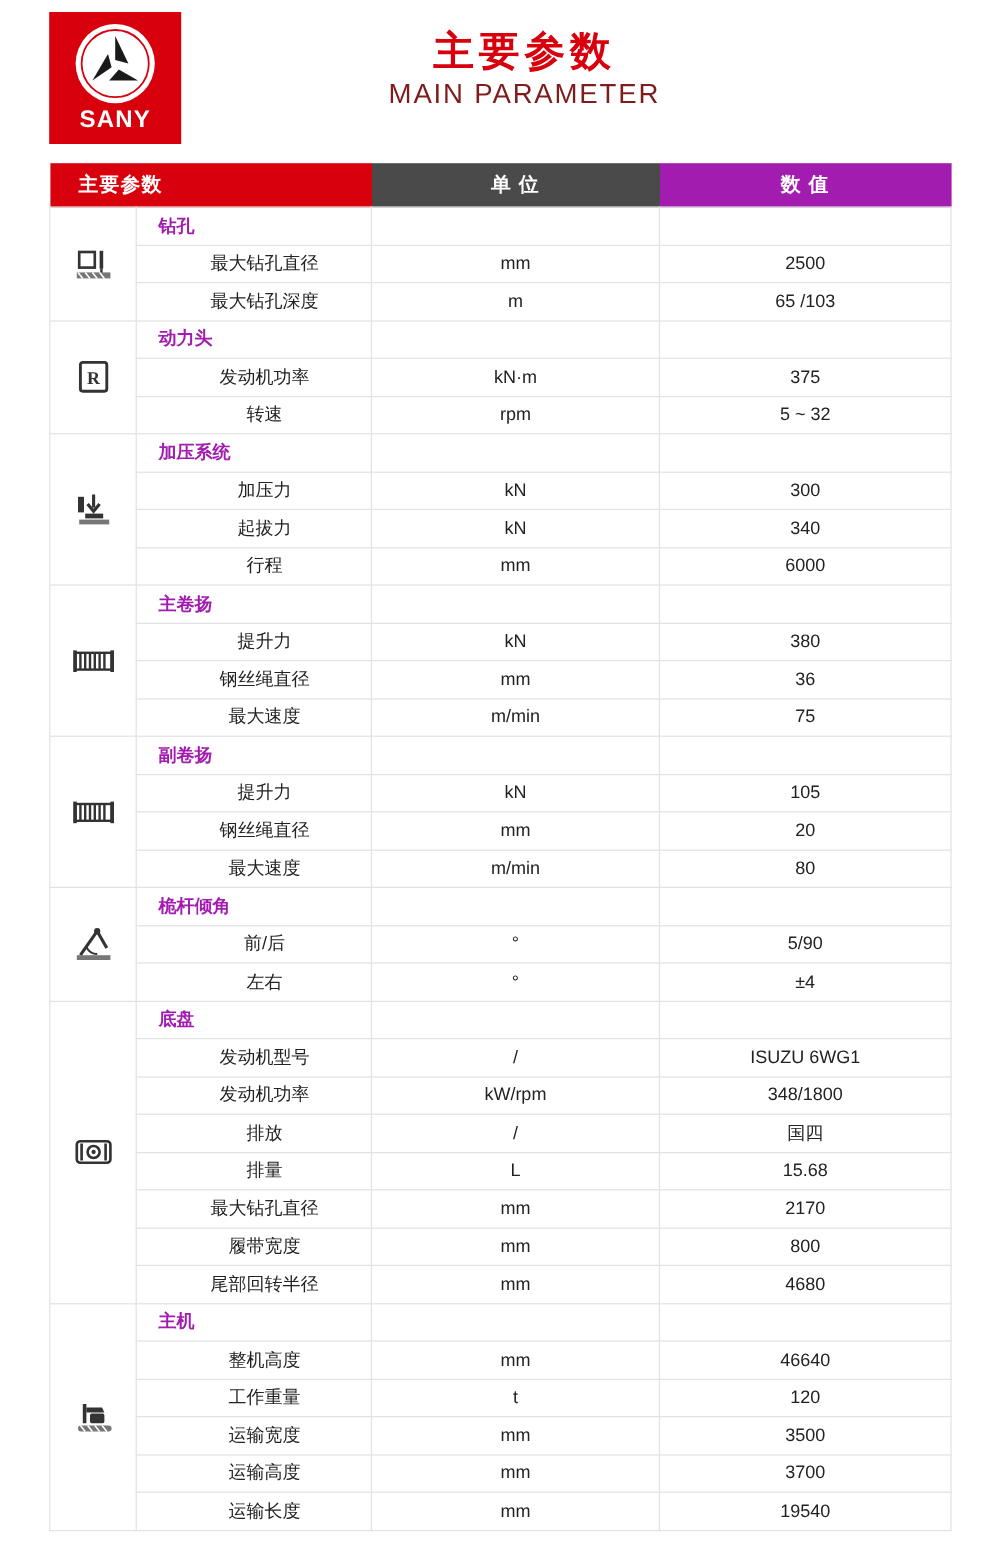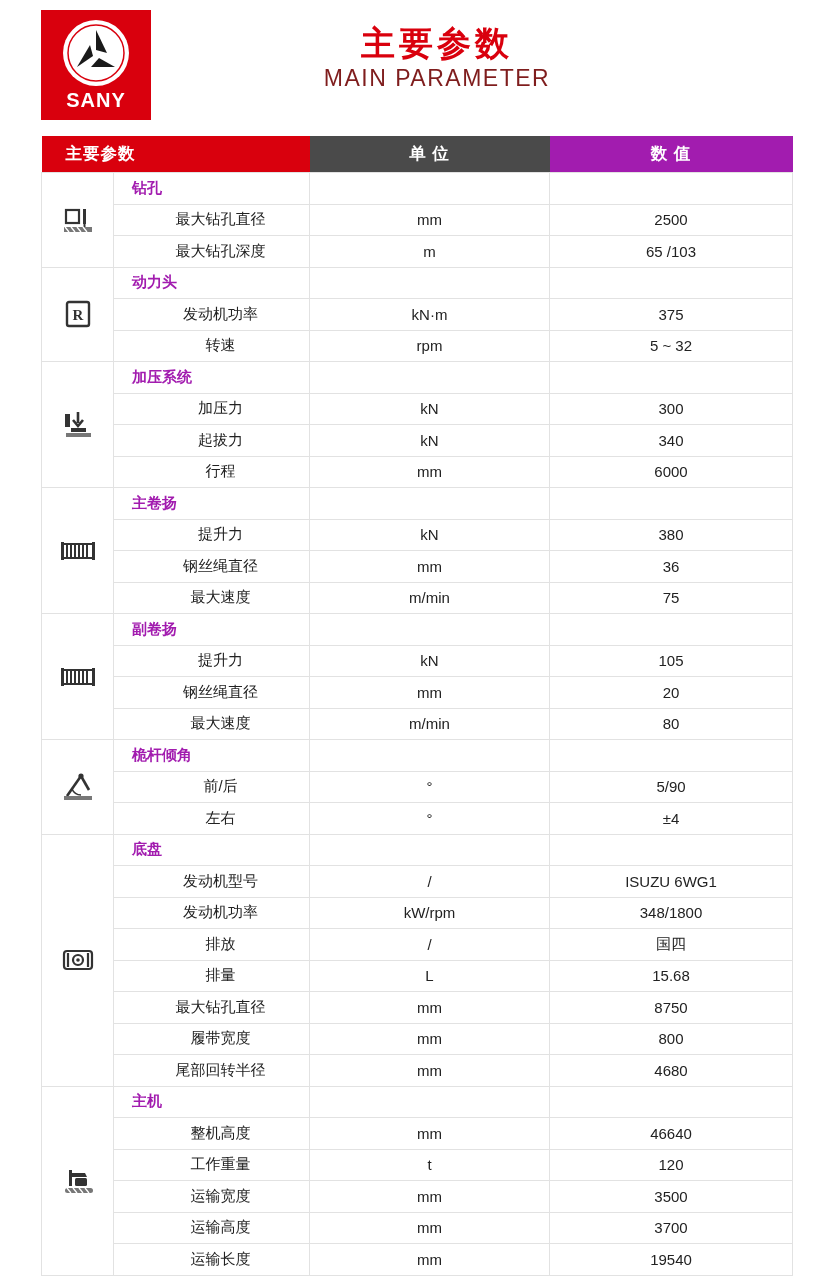--- a/index.html
+++ b/index.html
@@ -363,21 +363,21 @@
             <td class="value">国四</td>
           </tr>
           <tr>
             <td class="name">排量</td>
             <td class="unit">L</td>
             <td class="value">15.68</td>
           </tr>
           <tr>
             <td class="name">最大钻孔直径</td>
             <td class="unit">mm</td>
-            <td class="value">8750</td>
+            <td class="value">2170</td>
           </tr>
           <tr>
             <td class="name">履带宽度</td>
             <td class="unit">mm</td>
             <td class="value">800</td>
           </tr>
           <tr>
             <td class="name">尾部回转半径</td>
             <td class="unit">mm</td>
             <td class="value">4680</td>

